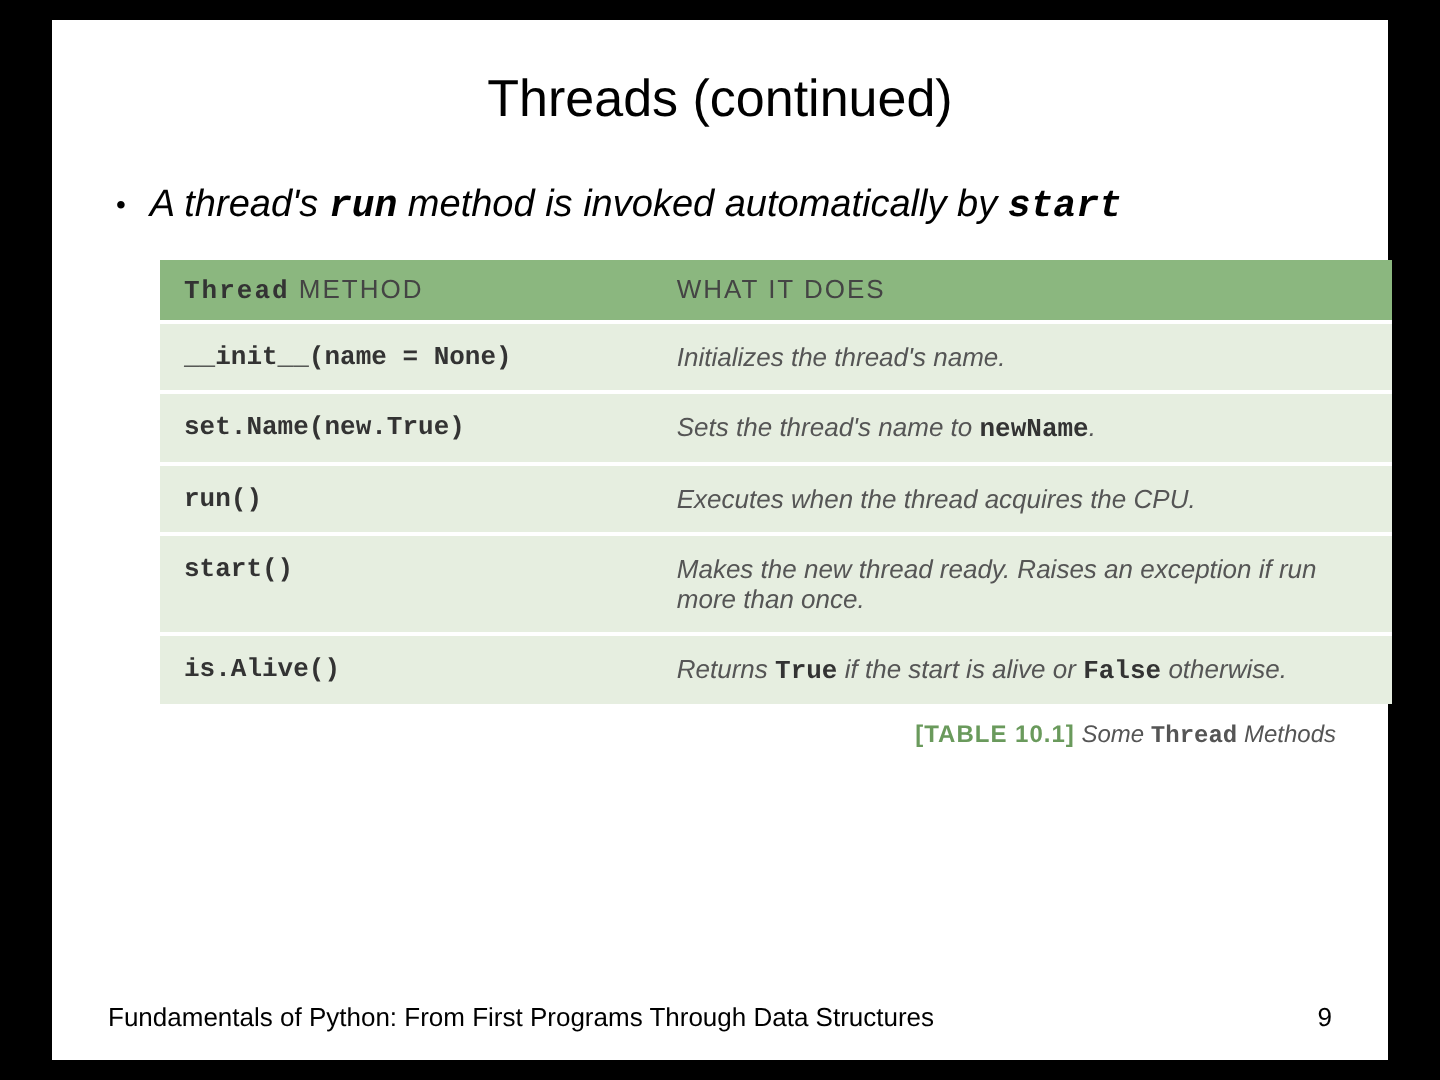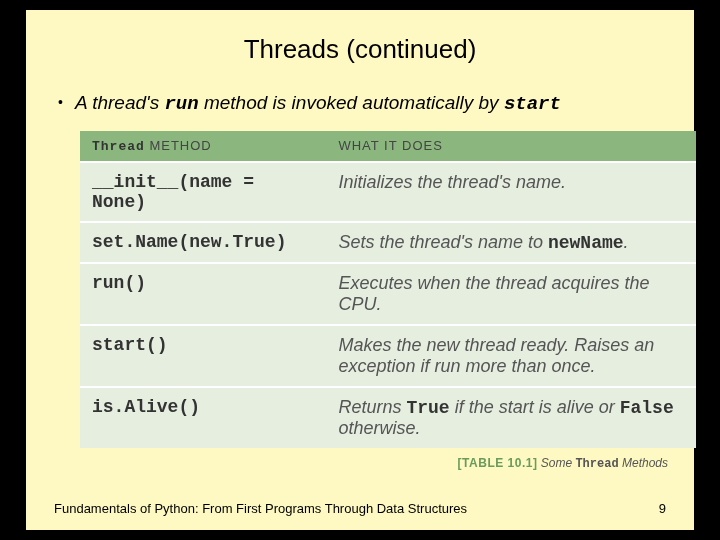--- a/index.html
+++ b/index.html
@@ -8,21 +8,21 @@
     height: 540px;
     background: #000;
     font-family: Arial, Helvetica, sans-serif;
     display: flex;
     align-items: center;
     justify-content: center;
   }
   .slide {
     width: 668px;
     height: 520px;
-    background: #fef9c3;
+    background: #ffffff;
     position: relative;
     padding: 18px 28px 0 28px;
   }
   .title {
     text-align: center;
     font-size: 26px;
     font-weight: 400;
     color: #000;
     margin-top: 6px;
     margin-bottom: 26px;
@@ -58,21 +58,21 @@
     padding: 7px 12px;
     font-size: 13px;
     color: #444;
     letter-spacing: 1px;
     border-bottom: 2px solid #fff;
   }
   .tbl thead td .hmono { font-family: "Courier New", monospace; font-weight: bold; color:#333; }
   .tbl tbody tr { background: #e6eee0; }
   .tbl tbody td {
     padding: 9px 12px;
-    font-size: 18px;
+    font-size: 13px;
     color: #555;
     border-top: 2px solid #fff;
     vertical-align: top;
   }
   .tbl tbody td.method {
     font-family: "Courier New", monospace;
     font-weight: bold;
     color: #333;
     width: 40%;
   }

